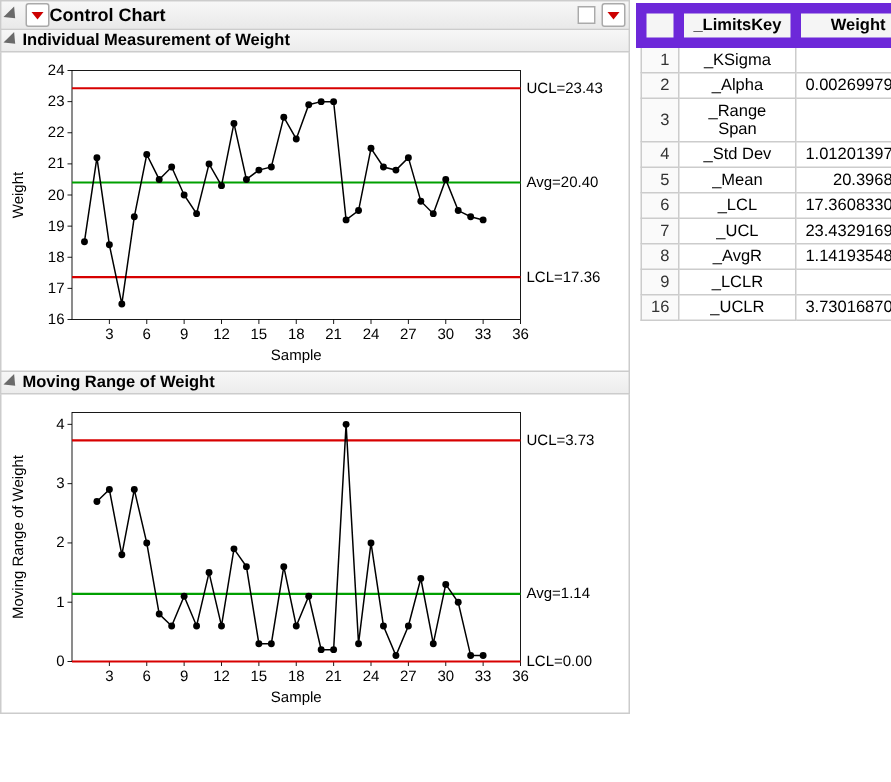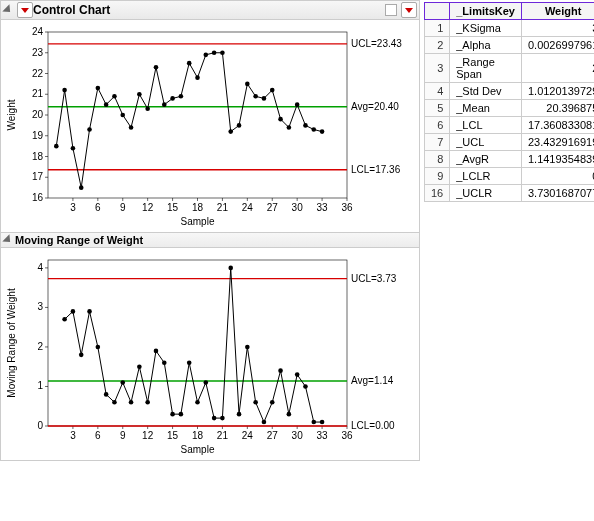--- a/index.html
+++ b/index.html
@@ -12,44 +12,48 @@
   .menu-btn{width:14px;height:14px;border:1px solid #aaa;border-radius:2px;display:inline-flex;align-items:center;justify-content:center;margin-left:2px;background:#fff}
   .menu-tri{width:0;height:0;border-left:4px solid transparent;border-right:4px solid transparent;border-top:5px solid #c00}
   .spacer{flex:1}
   .small-box{width:10px;height:10px;border:1px solid #aaa;margin-right:2px;background:#fff}
   .chart-wrap{border:1px solid #ccc;border-top:none;padding:4px 2px 2px 2px;height:206px;position:relative}
   svg{display:block}
   .axis-label{font-size:10px;fill:#000}
   .tick{font-size:10px;fill:#000}
   .limit-label{font-size:10px;fill:#000}
   table.data{border-collapse:collapse;width:100%;font-size:11px}
-  table.data th{border:1px solid #6d28d9;background:#f5f5f5;padding:2px 6px;font-weight:bold;text-align:center}
+  table.data th{border:7px solid #6d28d9;background:#f5f5f5;padding:2px 6px;font-weight:bold;text-align:center}
   table.data td{border:1px solid #ccc;padding:2px 6px}
   table.data td.idx{text-align:right;color:#333;background:#fafafa}
-  table.data td.key{text-align:left}
+  table.data td.key{text-align:center}
   table.data td.val{text-align:right}
 </style>
 </head>
 <body>
 <div class="app">
 <div class="left">
 
   <div class="panel-header">
     <span class="disclose"></span>
     <span class="menu-btn">
           <span class="menu-tri"></span>
         </span>
     <span>Control Chart</span>
     <span class="spacer"></span>
     <span class="small-box"></span>
     <span class="menu-btn">
           <span class="menu-tri"></span>
         </span>
   </div>
 
+  <div class="sub-header">
+    <span class="disclose"></span>
+    <span>Individual Measurement of Weight</span>
+  </div>
   <div class="chart-wrap">
     <svg id="svg1" width="414" height="204">
           <rect x="45" y="8" width="299" height="166" fill="#fff" stroke="#000" stroke-width="0.6"></rect>
           <line x1="42" y1="174" x2="45" y2="174" stroke="#000" stroke-width="0.6"></line>
           <text class="tick" x="40" y="177" text-anchor="end">16</text>
           <line x1="42" y1="153.25" x2="45" y2="153.25" stroke="#000" stroke-width="0.6"></line>
           <text class="tick" x="40" y="156.25" text-anchor="end">17</text>
           <line x1="42" y1="132.5" x2="45" y2="132.5" stroke="#000" stroke-width="0.6"></line>
           <text class="tick" x="40" y="135.5" text-anchor="end">18</text>
           <line x1="42" y1="111.75" x2="45" y2="111.75" stroke="#000" stroke-width="0.6"></line>

